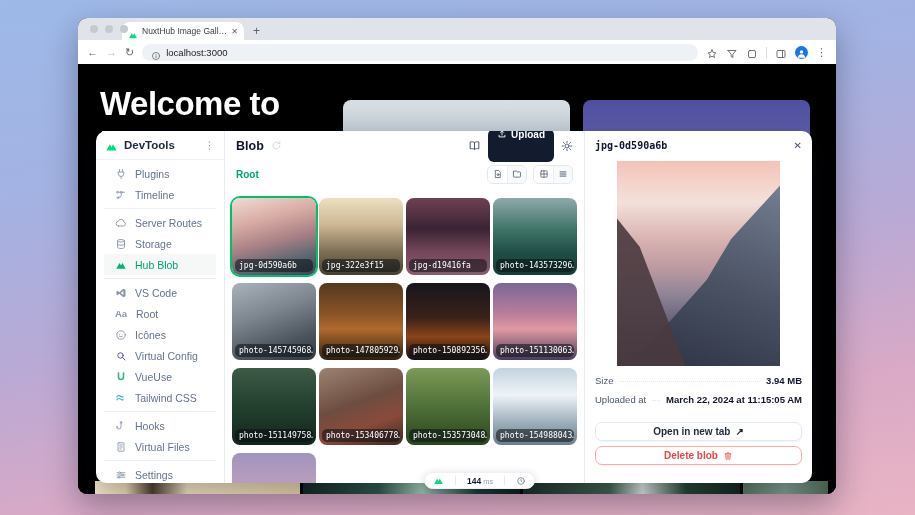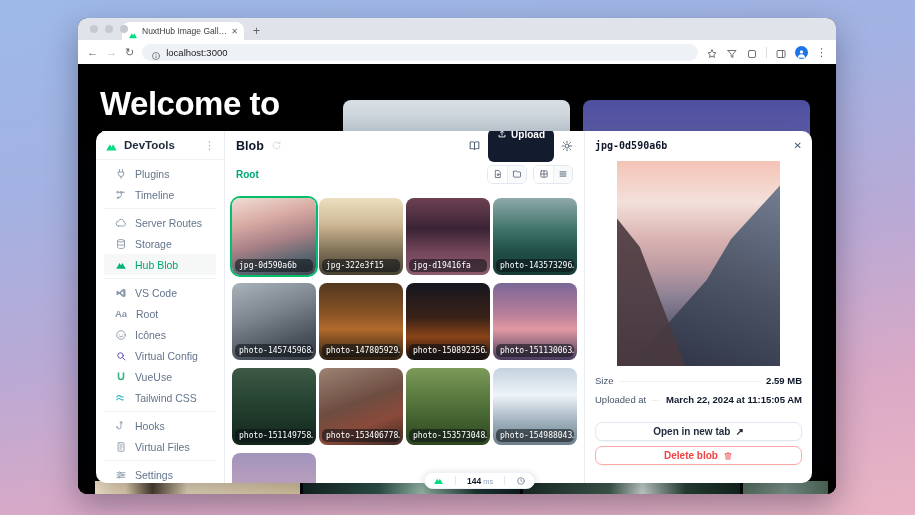--- a/index.html
+++ b/index.html
@@ -437,21 +437,21 @@
             <span class="close-x">✕</span>
           </div>
           <div class="preview">
             <div class="ridge-r"></div>
               <div class="ridge-l"></div>
           </div>
           <div class="meta">
             <div class="meta-row">
               <span class="meta-label">Size</span>
               <span class="leader"></span>
-              <span class="meta-value">2.59 MB</span>
+              <span class="meta-value">3.94 MB</span>
             </div>
             <div class="meta-row">
               <span class="meta-label">Uploaded at</span>
               <span class="leader"></span>
               <span class="meta-value">March 22, 2024 at 11:15:05 AM</span>
             </div>
           </div>
           <div class="detail-actions">
             <button class="act-btn">
               <span>Open in new tab</span>

